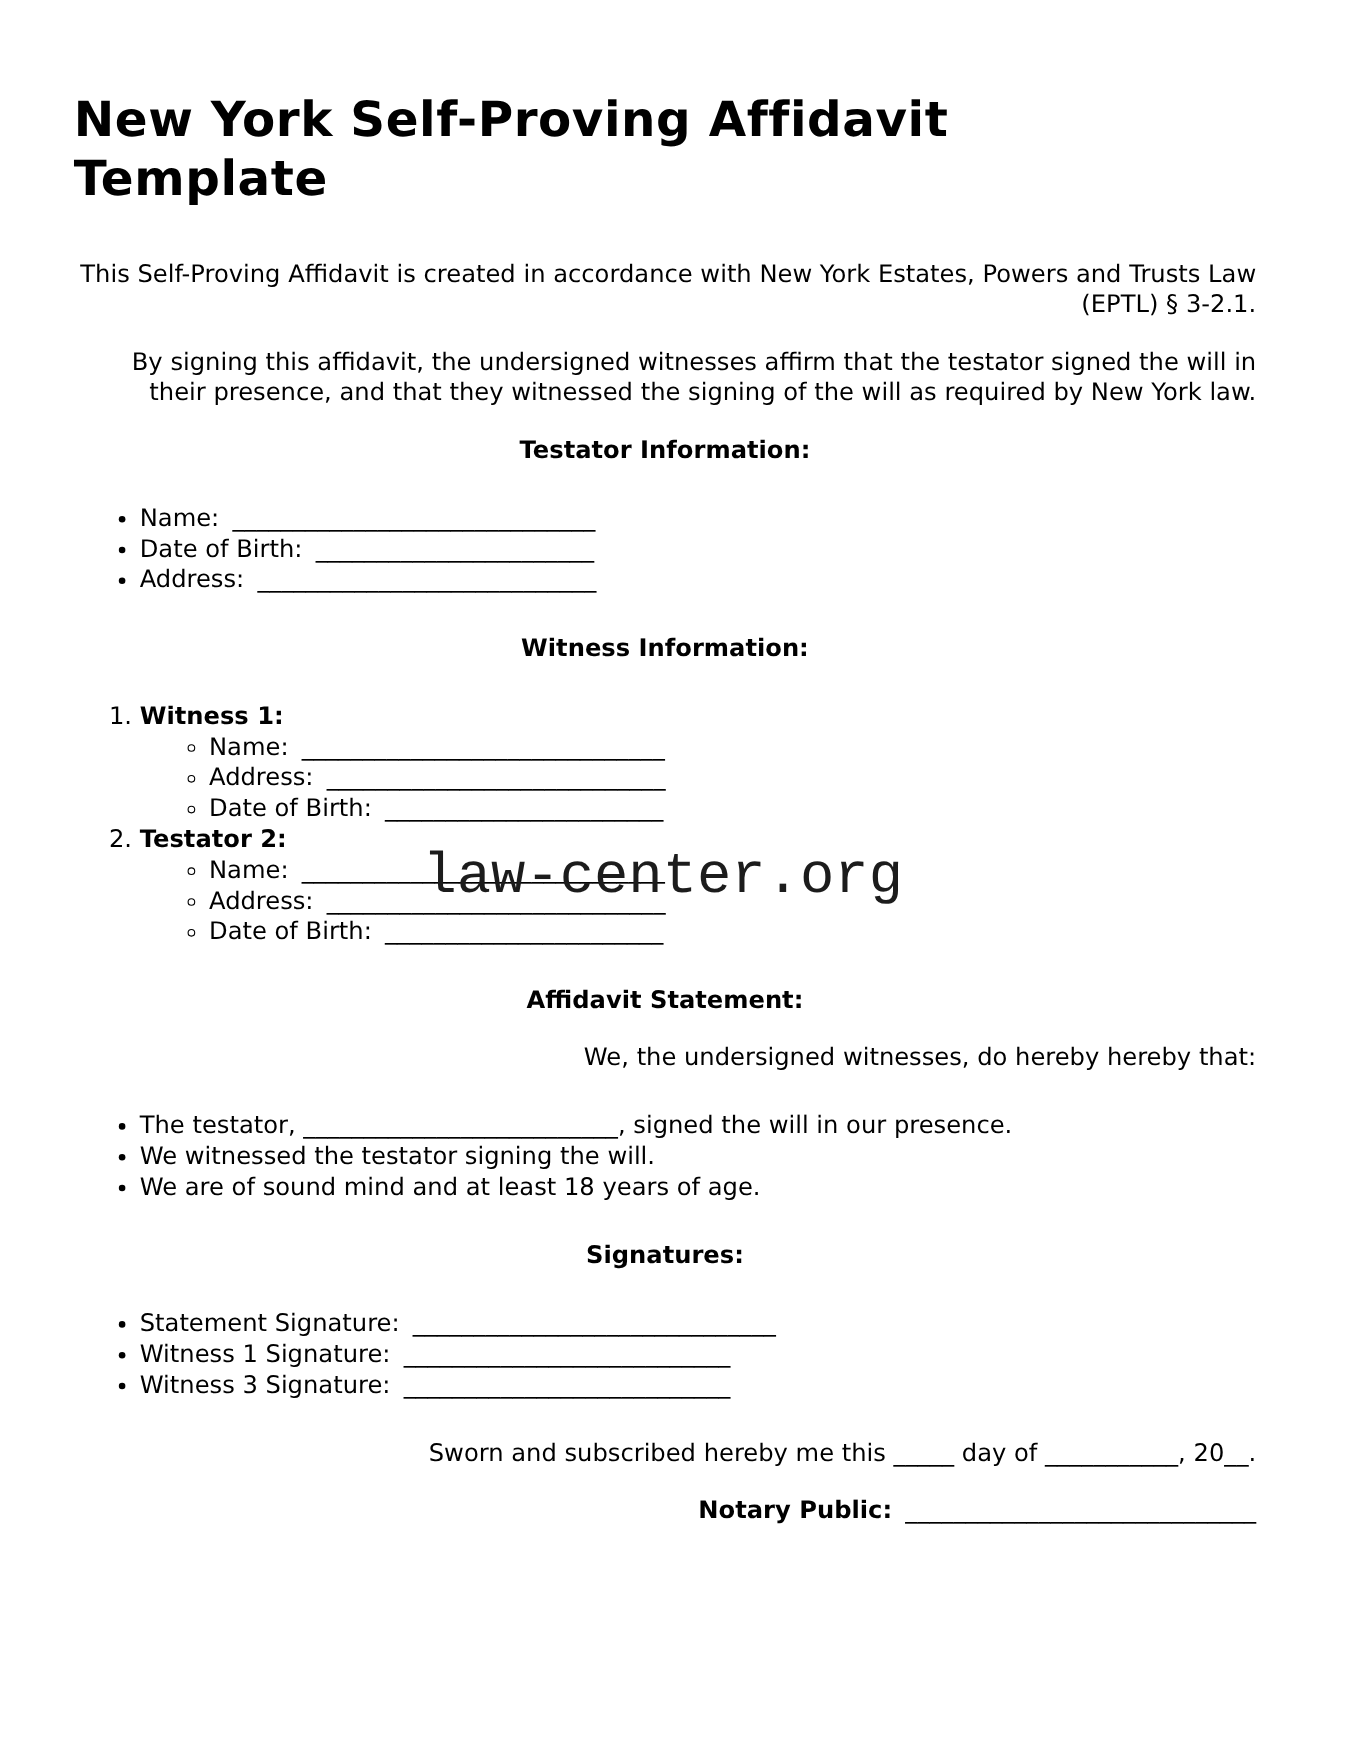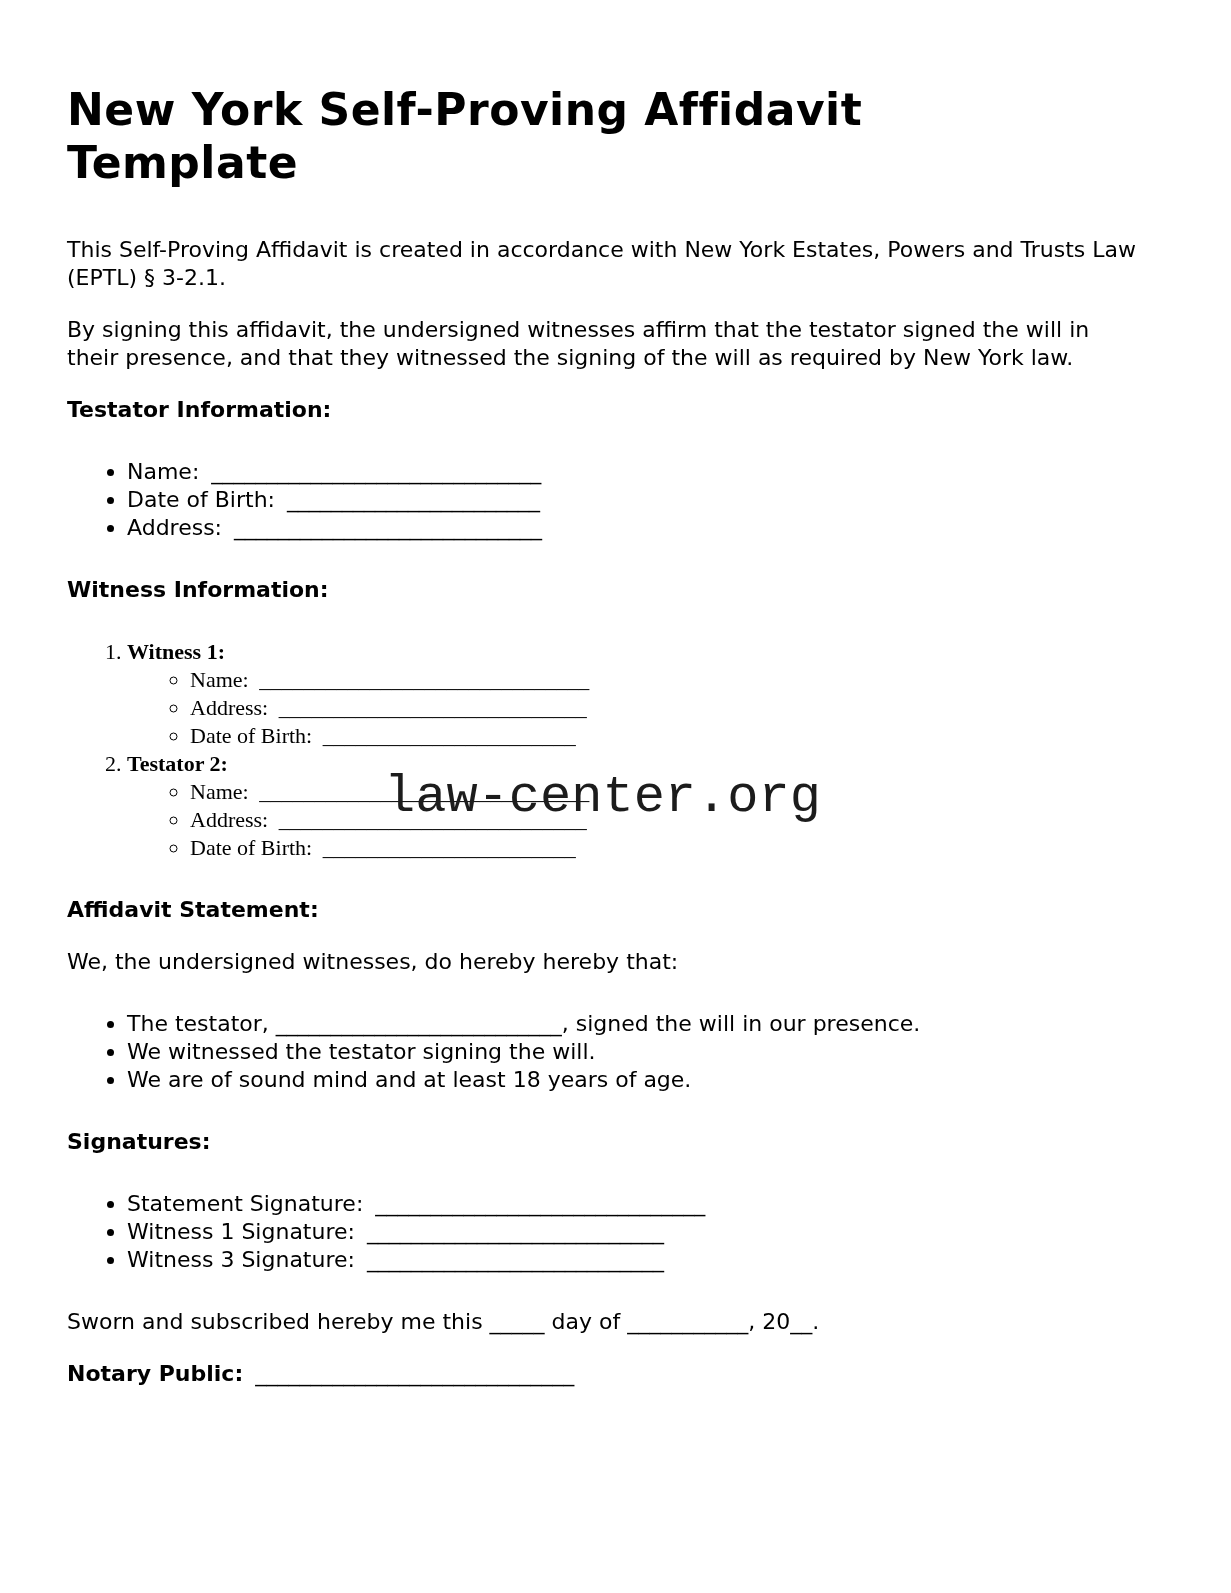--- a/index.html
+++ b/index.html
@@ -17,30 +17,31 @@
     position: relative;
   }
   h1 {
     font-size: 44px;
     line-height: 1.2;
     font-weight: bold;
     margin: 0 0 46px 0;
     max-width: 1000px;
     letter-spacing: 0.5px;
   }
-  p { margin: 24px 0; }
+  p { margin: 24px 0; text-align: right; }
   h3 {
     font-size: 22px;
     font-weight: bold;
     margin: 24px 0;
+    text-align: center;
   }
   ul, ol { margin: 34px 0; padding-left: 60px; }
   li { line-height: 28px; }
   ul.top { list-style: disc; }
-  ol.witness-list { list-style: decimal; font-family: Liberation Serif, serif; }
+  ol.witness-list { list-style: decimal; }
   ul.nested { list-style: circle; margin: 0; padding-left: 63px; }
   .field-blank { margin-left: 5px; white-space: nowrap; }
   .blank-inline { white-space: nowrap; }
   strong { font-weight: bold; }
   .watermark {
     position: absolute;
     left: 384px;
     top: 772px;
     font-family: "Liberation Mono", "DejaVu Sans Mono", monospace;
     font-size: 52px;

